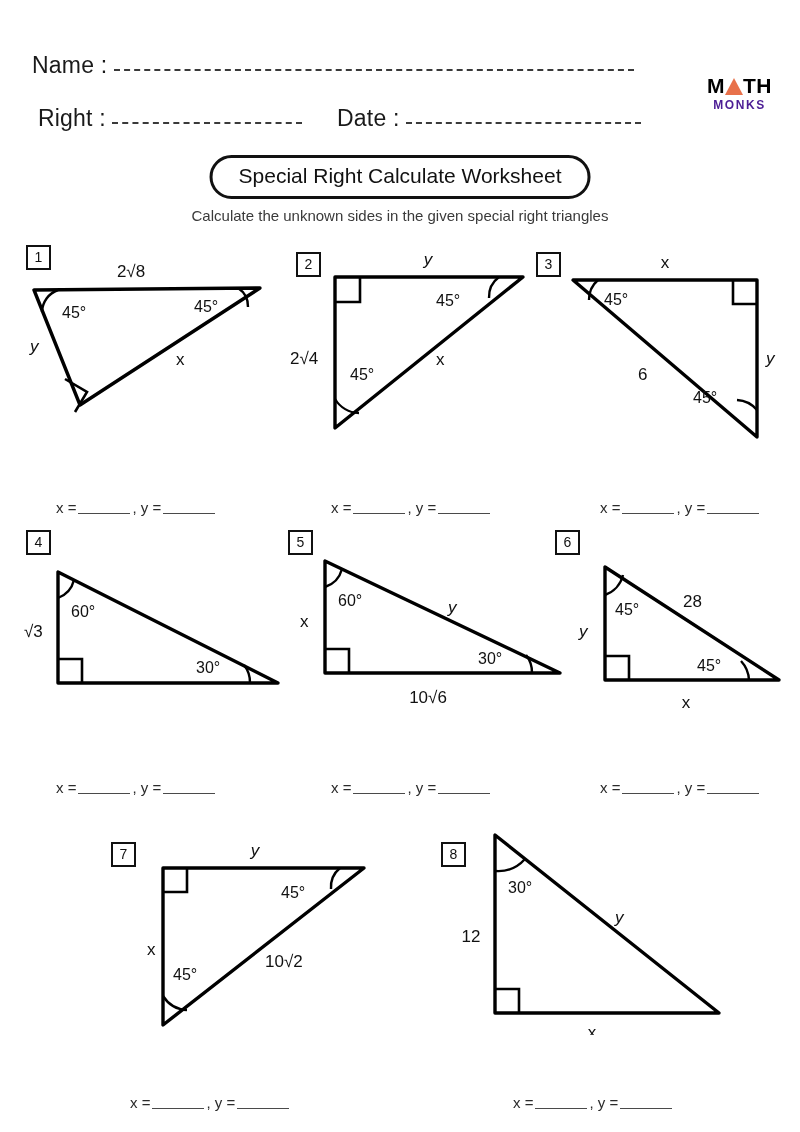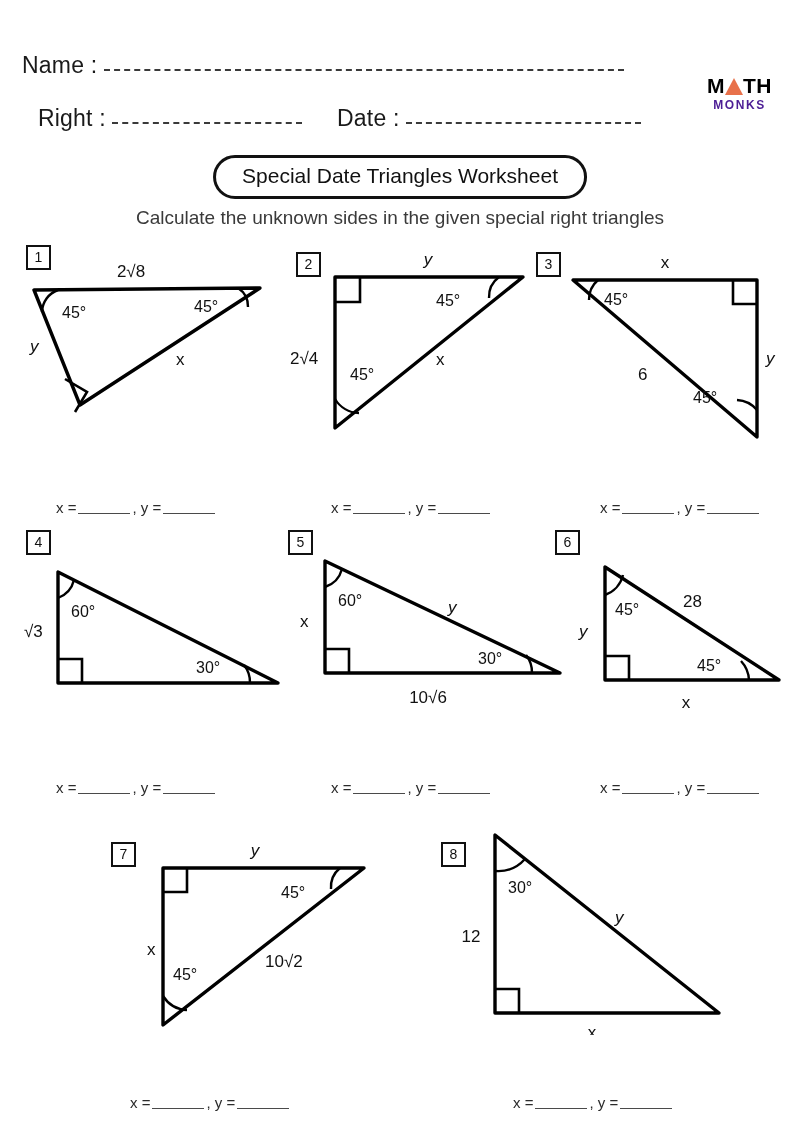--- a/index.html
+++ b/index.html
@@ -16,21 +16,21 @@
   
   .hdr{position:absolute;left:0;top:0;width:800px;height:150px;}
   .fld{position:absolute;font-size:23px;color:#1a1a1a;white-space:nowrap;letter-spacing:.2px;}
   .lbl{font-size:23px;}
   .dashline{
     display:inline-block;
     border-bottom:2px dashed #3a3a3a;
     vertical-align:2px;
     height:11px;
   }
-  #name-row{left:22px;top:52px;}
+  #name-row{left:32px;top:52px;}
   #score-row{left:38px;top:105px;}
 
   
   .logo{position:absolute;right:28px;top:76px;text-align:center;}
   .logo-top{font-size:21px;font-weight:700;letter-spacing:.5px;line-height:20px;
             display:flex;align-items:flex-end;justify-content:center;}
   .logo-tri{
     width:0;height:0;margin:0 0px 1px 0px;
     border-left:9px solid transparent;border-right:9px solid transparent;
     border-bottom:17px solid #e8714a;
@@ -39,21 +39,21 @@
 
   
   .title-pill{
     position:absolute;left:50%;transform:translateX(-50%);top:155px;
     border:3px solid #111;border-radius:24px;
     padding:6px 26px 8px 26px;
     font-size:21px;color:#111;white-space:nowrap;
   }
   .subtitle{
     position:absolute;left:0;top:207px;width:800px;text-align:center;
-    font-size:19px;color:#3a3a3a;
+    font-size:15px;color:#3a3a3a;
   }
 
   
   .prob{position:absolute;}
   .numbox{
     position:absolute;
     width:21px;height:21px;
     border:2px solid #111;
     font-size:14px;line-height:21px;text-align:center;
     background:#fff;color:#111;
@@ -91,21 +91,21 @@
     <div class="logo">
       <div class="logo-top">
         <span>M</span>
         <span class="logo-tri"></span>
         <span>TH</span>
       </div>
       <div class="logo-bot">MONKS</div>
     </div>
   </div>
 
-  <div class="title-pill">Special Date Triangles Worksheet</div>
+  <div class="title-pill">Special Right Calculate Worksheet</div>
   <div class="subtitle">Calculate the unknown sides in the given special right triangles</div>
 
   <div class="prob" style="left:16px;top:240px;width:270px;height:260px;">
     <div class="numbox" style="left:10px;top:5px;">1</div>
     <svg class="fig" width="270" height="200" viewBox="0 0 270 200">
       <polygon points="18,50 244,48 64,165" fill="none" stroke="#000" stroke-width="3.4" stroke-linejoin="round"></polygon>
       <path d="M 42,50 A 24,24 0 0 0 26,72" fill="none" stroke="#000" stroke-width="2.4"></path>
       <path d="M 222,48 A 22,22 0 0 1 232,67" fill="none" stroke="#000" stroke-width="2.4"></path>
       <path d="M 49,139 L 71,152 L 59,172" fill="none" stroke="#000" stroke-width="2.6"></path>
       <text x="115" y="37" font-size="17" text-anchor="middle">2√8</text>

